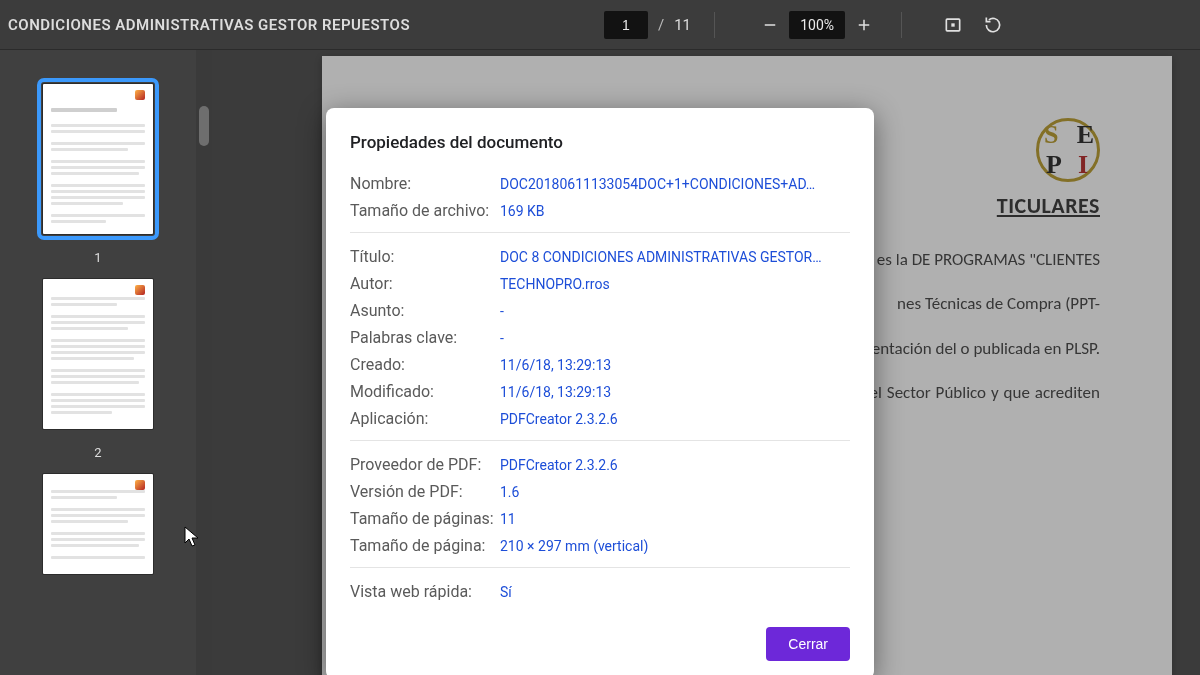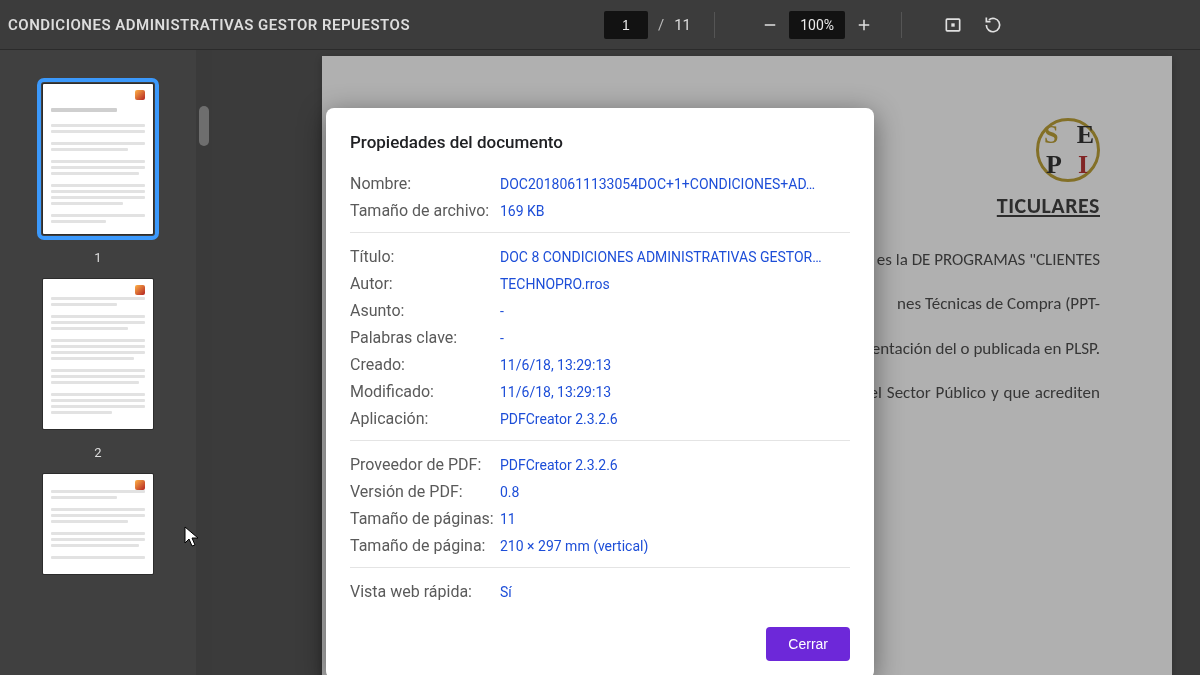--- a/index.html
+++ b/index.html
@@ -249,21 +249,21 @@
             </div>
         </div>
 
         <div class="dl-section">
           <div class="dl-row">
               <div class="dl-label">Proveedor de PDF:</div>
               <div class="dl-value">PDFCreator 2.3.2.6</div>
             </div>
           <div class="dl-row">
               <div class="dl-label">Versión de PDF:</div>
-              <div class="dl-value">0.8</div>
+              <div class="dl-value">1.6</div>
             </div>
           <div class="dl-row">
               <div class="dl-label">Tamaño de páginas:</div>
               <div class="dl-value">11</div>
             </div>
           <div class="dl-row">
               <div class="dl-label">Tamaño de página:</div>
               <div class="dl-value">210 × 297 mm (vertical)</div>
             </div>
         </div>

